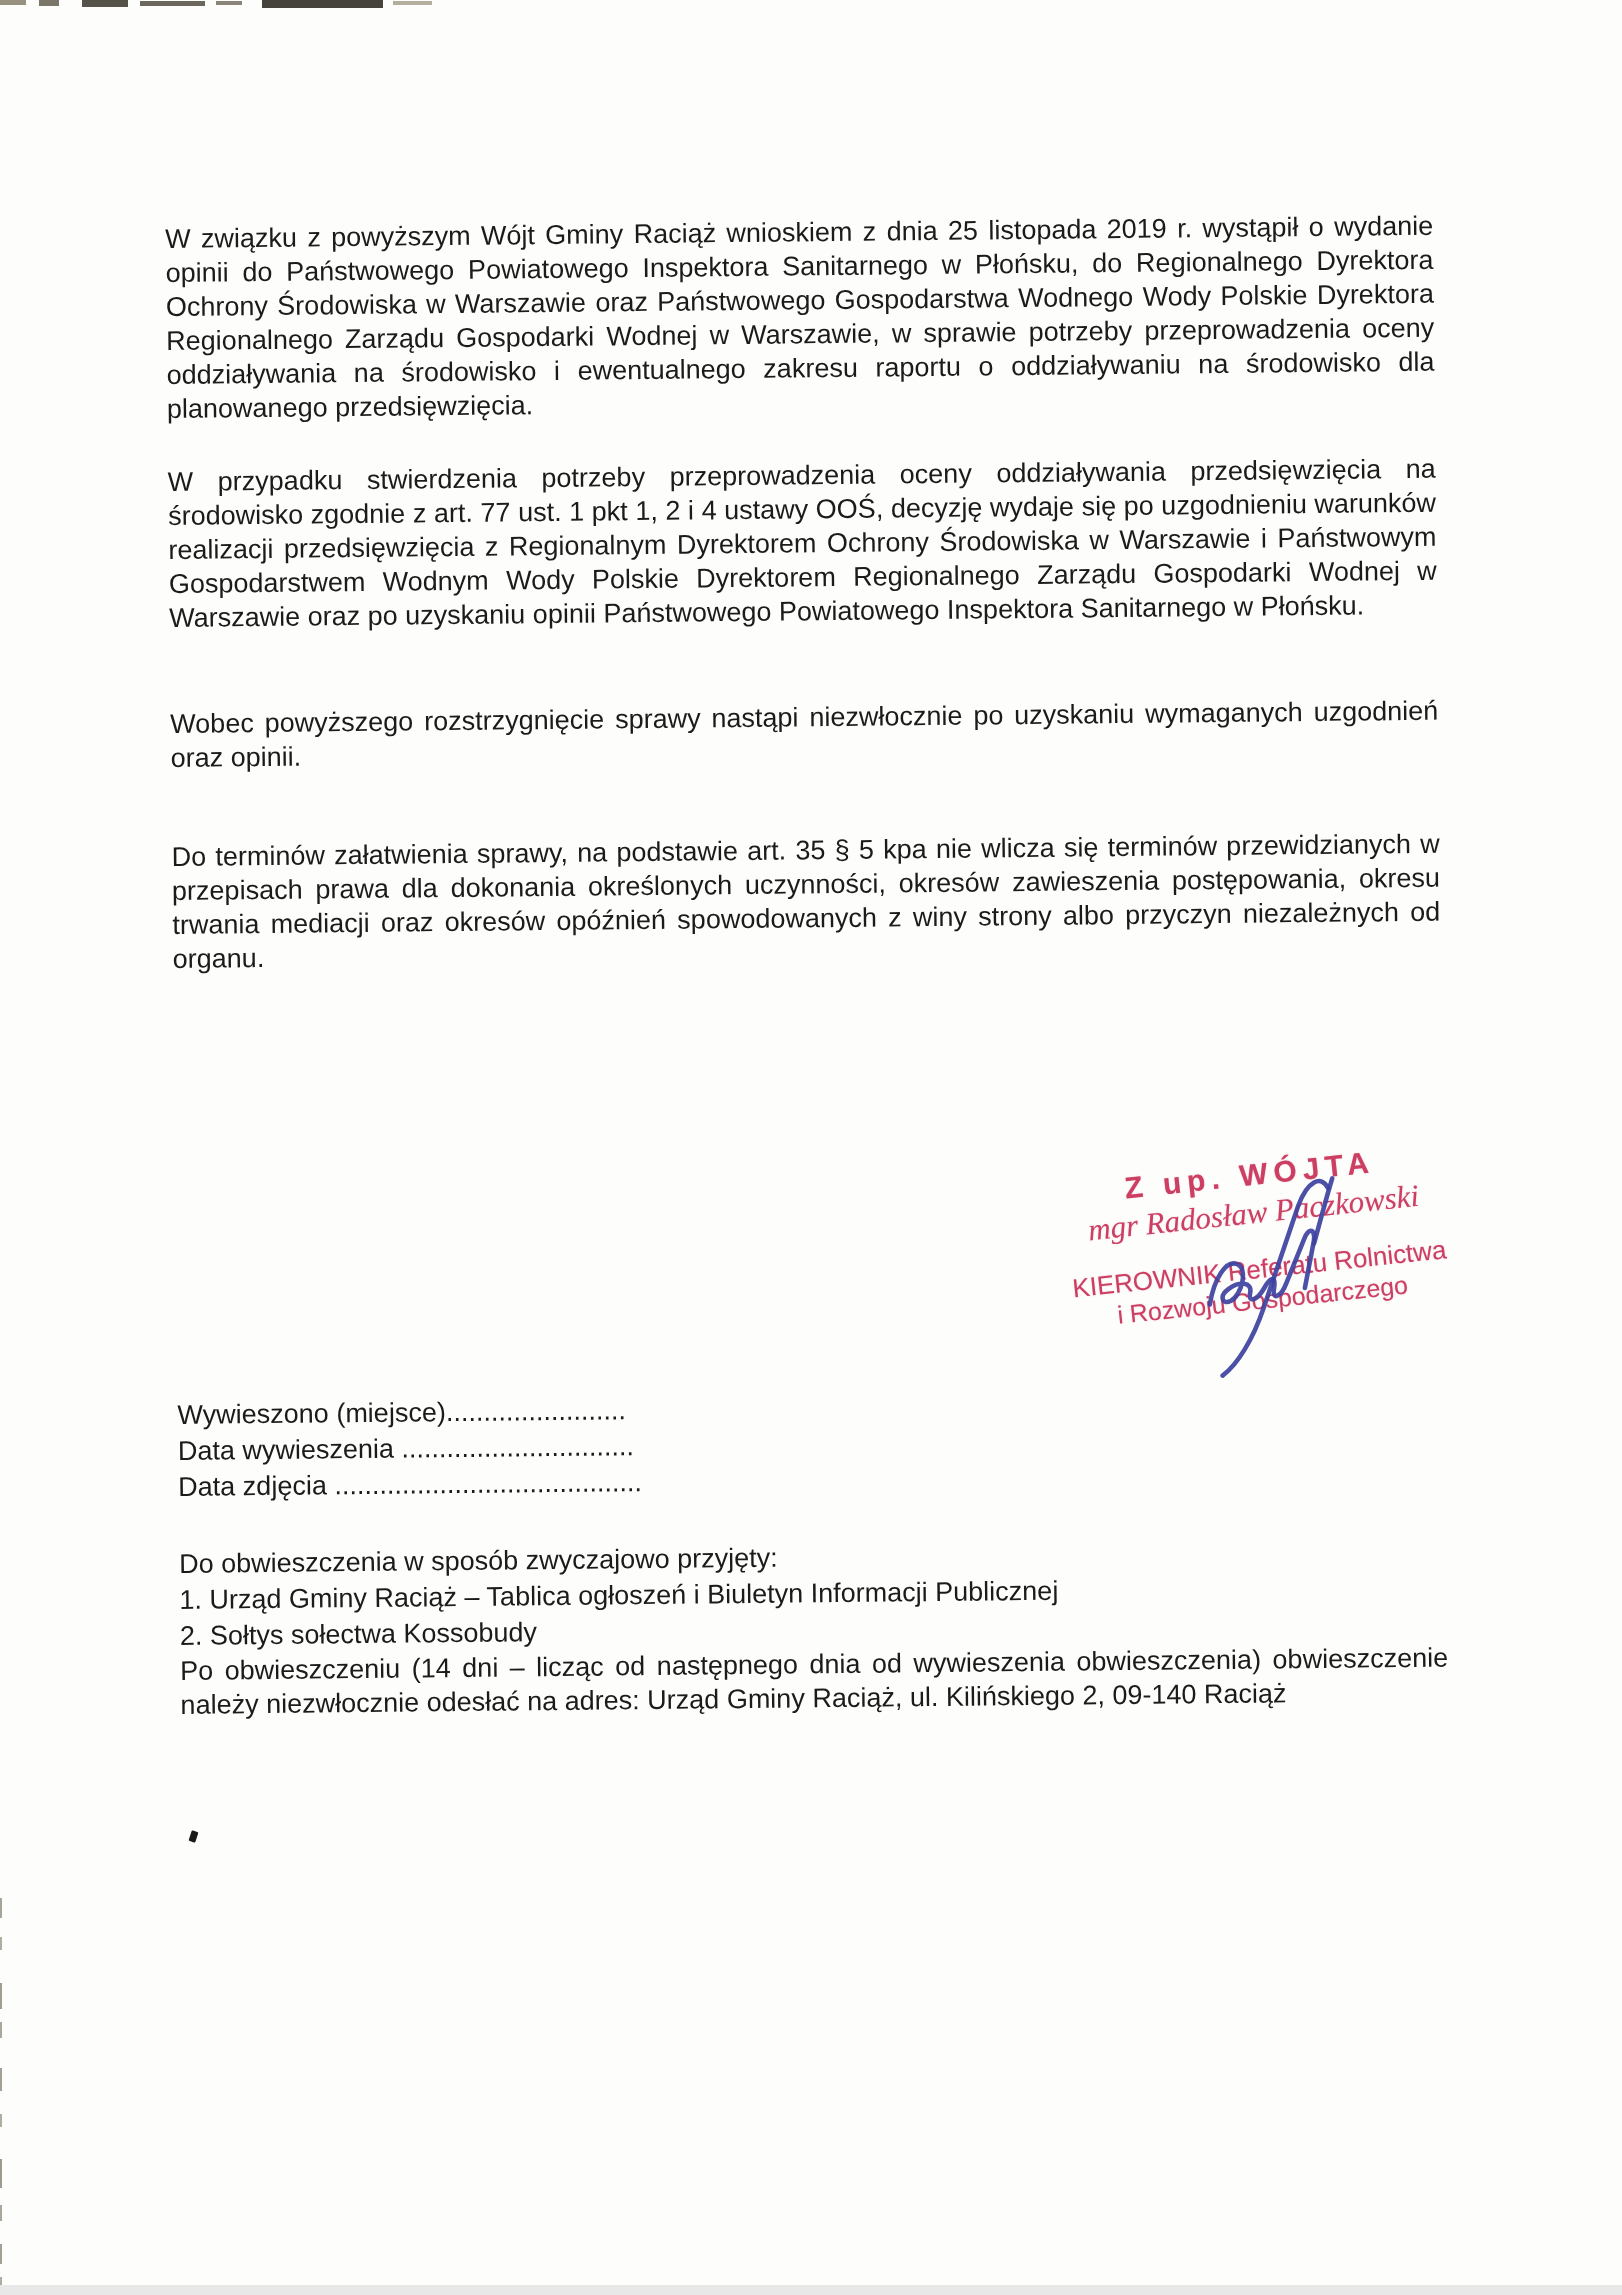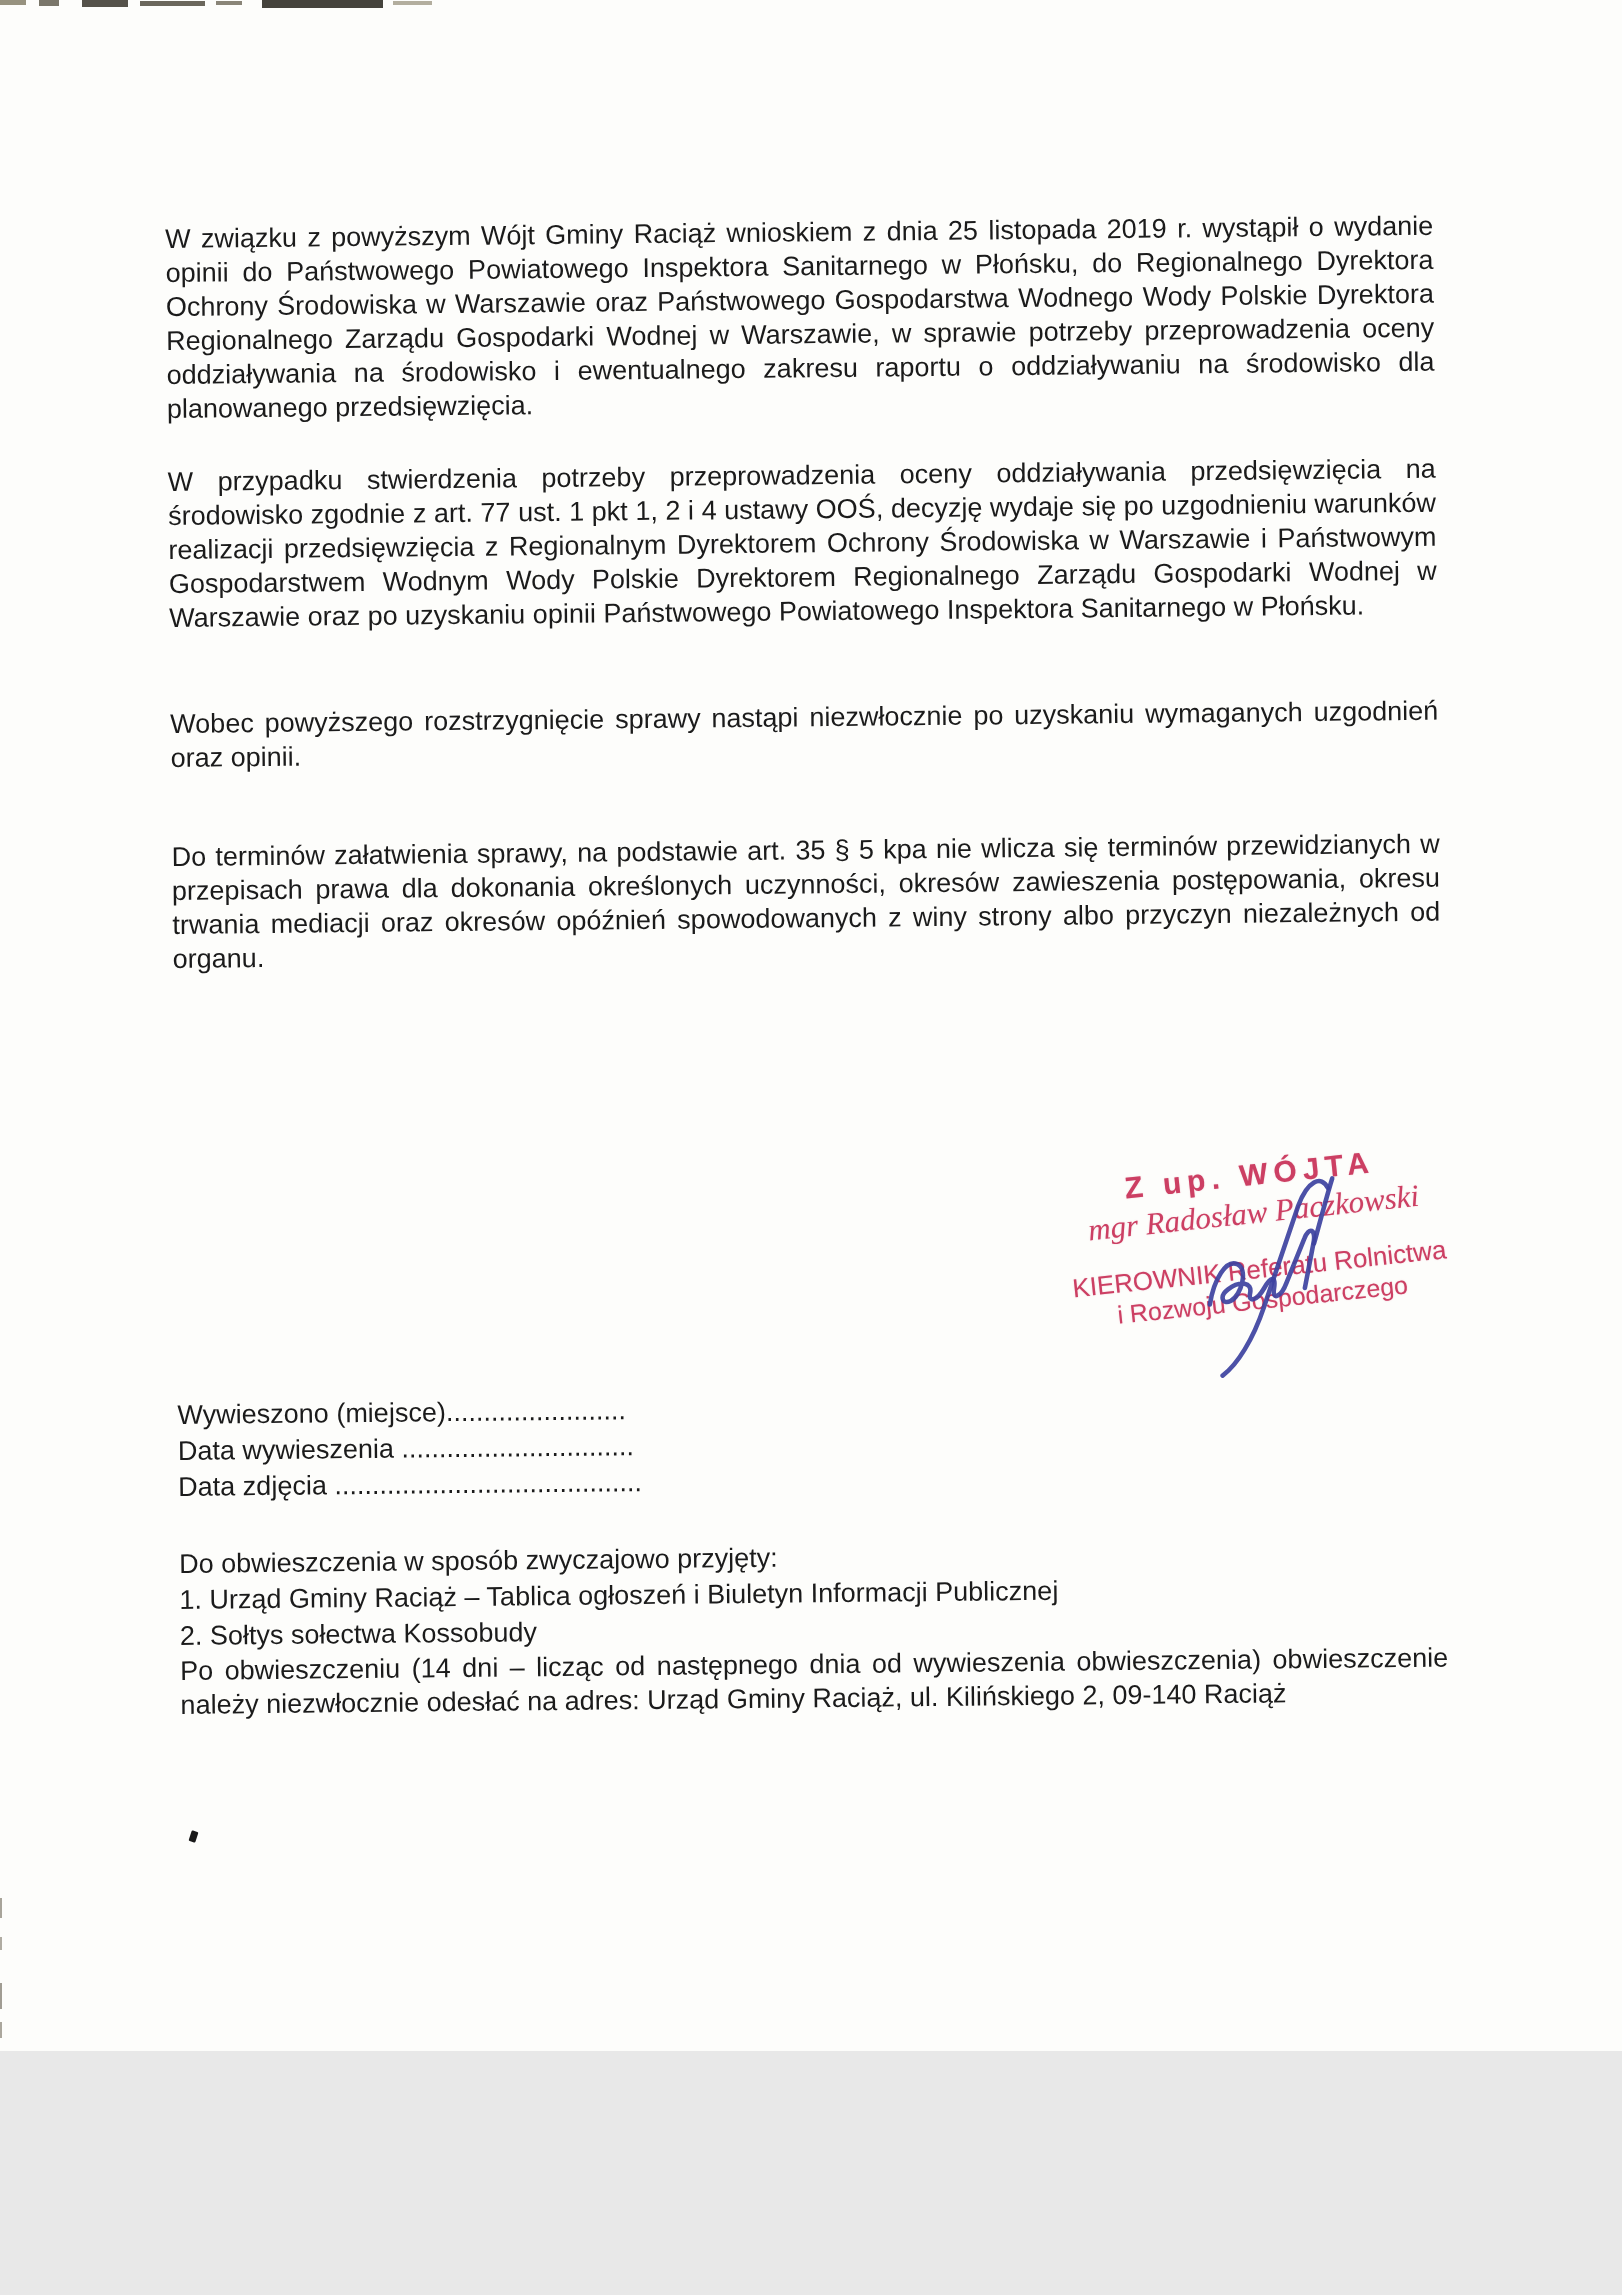--- a/index.html
+++ b/index.html
@@ -1,19 +1,19 @@
 <!DOCTYPE html>
 <html lang="pl" style="font-size:10.5px"><head>
 <meta charset="utf-8">
 <style>
   html,body { margin:0; padding:0; }
   body { background:#e8e8e8; }
   .page {
     position:relative;
-    width:1622px; height:2051px;
+    width:1622px; height:2285px;
     background:#fdfdfb;
     overflow:hidden;
     font-family:"Liberation Sans", sans-serif;
     color:#1b1b1b;
   }
   
   .content {
     position:absolute;
     left:165px; top:222px; width:1268px;
     transform:rotate(-0.6deg);

